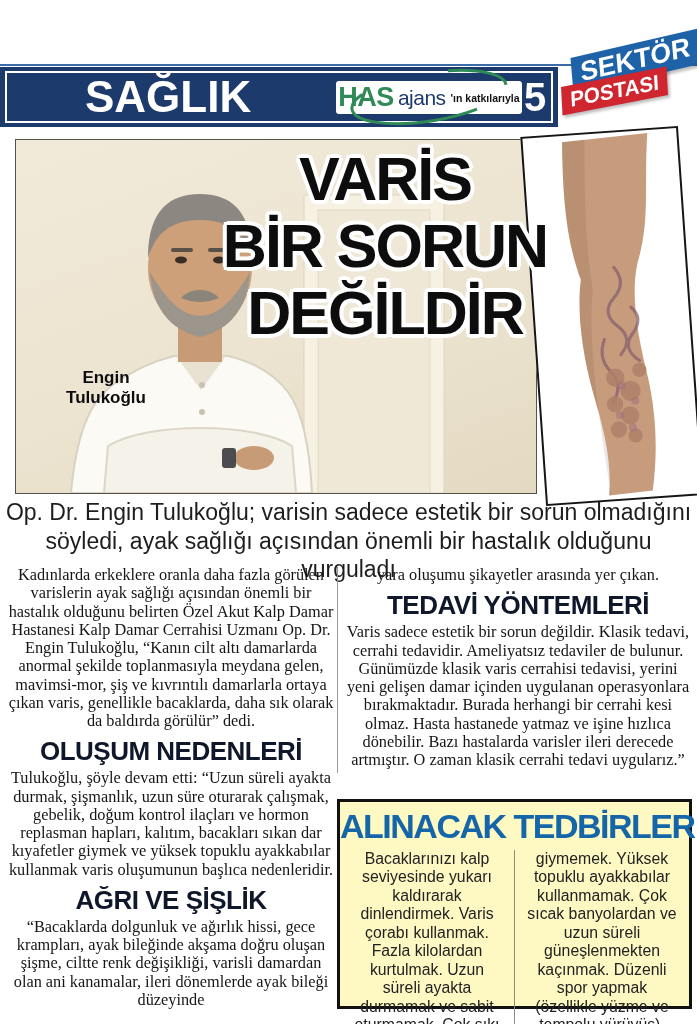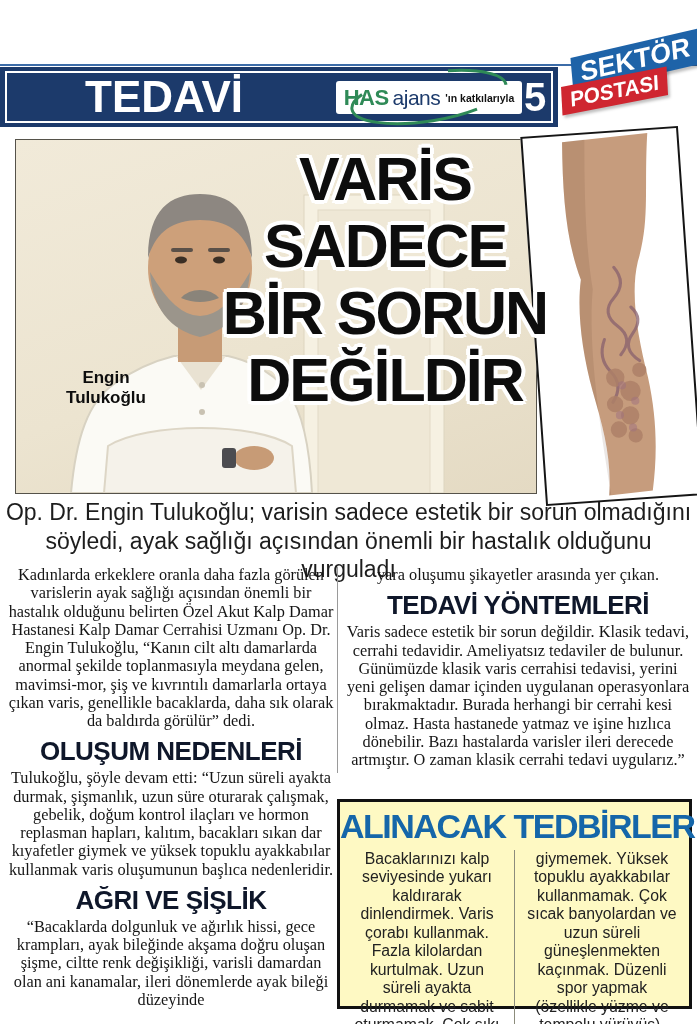--- a/index.html
+++ b/index.html
@@ -8,21 +8,21 @@
 
   
   .top-rule{position:absolute;left:0;top:64px;width:697px;height:2px;background:#3c6ca8;}
   .masthead{position:absolute;left:0;top:67px;width:558px;height:60px;background:#1c3a6b;}
   .masthead-inner{position:absolute;inset:4px 5px;border:2px solid #ffffff;pointer-events:none;}
   .section-title{position:absolute;left:85px;top:5px;color:#fff;font-size:44px;font-weight:700;
         letter-spacing:0px;font-family:"Liberation Sans",sans-serif;}
   .agency{position:absolute;left:336px;top:14px;width:186px;height:33px;background:#ffffff;
         border-radius:3px;display:flex;align-items:center;justify-content:center;gap:4px;}
   .swirl{position:absolute;left:-14px;top:-14px;width:214px;height:60px;pointer-events:none;}
-  .agency-has{color:#2f8a57;font-weight:700;font-size:22px;letter-spacing:-0.5px;}
+  .agency-has{color:#2f8a57;font-weight:700;font-size:27px;letter-spacing:-0.5px;}
   .agency-ajans{color:#1c3a6b;font-weight:400;font-size:21px;letter-spacing:-0.5px;}
   .agency-tag{color:#111;font-size:10.5px;font-weight:700;margin-left:1px;}
   .page-number{position:absolute;left:524px;top:8px;color:#fff;font-size:40px;font-weight:700;}
 
   
   .corner-badge{position:absolute;top:46px;right:-4px;width:150px;transform:rotate(-13deg);}
   .badge-top{background:#1e63a8;color:#fff;font-weight:700;font-size:27px;width:118px;
         margin-left:22px;text-align:center;padding:1px 6px 3px 6px;transform:skewX(-8deg);
         box-shadow:2px 3px 3px rgba(0,0,0,.25);}
   .badge-bottom{background:#cf2630;color:#fff;font-weight:700;font-size:21px;width:96px;
@@ -71,21 +71,21 @@
 </style>
 </head>
 <body>
 
 <div class="page">
 
   <div class="top-rule"></div>
 
   <div class="masthead">
     <div class="masthead-inner"></div>
-    <div class="section-title">TEDAVİ</div>
+    <div class="section-title">SAĞLIK</div>
     <div class="agency">
       <svg class="swirl" viewBox="0 0 214 60">
         <ellipse cx="107" cy="30" rx="78" ry="24" fill="none" stroke="#2f8a57" stroke-width="3" transform="rotate(-9 107 30)" stroke-dasharray="150 90" stroke-dashoffset="-40"></ellipse>
       </svg>
       <span class="agency-has">HAS</span>
       <span class="agency-ajans">ajans</span>
       <span class="agency-tag">'ın katkılarıyla</span>
     </div>
     <div class="page-number">5</div>
   </div>
@@ -147,21 +147,20 @@
         <circle cx="78" cy="246" r="4"></circle>
           <circle cx="90" cy="262" r="4"></circle>
         <circle cx="74" cy="275" r="4"></circle>
           <circle cx="86" cy="288" r="4"></circle>
       </g>
     </svg>
   </div>
 
   <div class="headline">
     <div class="hl">VARİS</div>
-    <div class="hl">SADECE</div>
     <div class="hl">BİR SORUN</div>
     <div class="hl">DEĞİLDİR</div>
   </div>
 
   <div class="standfirst">Op. Dr. Engin Tulukoğlu; varisin sadece estetik bir sorun olmadığını söyledi, ayak sağlığı açısından önemli bir hastalık olduğunu vurguladı</div>
 
   <div class="col col-left">
     <p>Kadınlarda erkeklere oranla daha fazla görülen varislerin ayak sağlığı açısından önemli bir hastalık olduğunu belirten Özel Akut Kalp Damar Hastanesi Kalp Damar Cerrahisi Uzmanı Op. Dr. Engin Tulukoğlu, “Kanın cilt altı damarlarda anormal şekilde toplanmasıyla meydana gelen, mavimsi-mor, şiş ve kıvrıntılı damarlarla ortaya çıkan varis, genellikle bacaklarda, daha sık olarak da baldırda görülür” dedi.</p>
     <h2>OLUŞUM NEDENLERİ</h2>
     <p>Tulukoğlu, şöyle devam etti: “Uzun süreli ayakta durmak, şişmanlık, uzun süre oturarak çalışmak, gebelik, doğum kontrol ilaçları ve hormon replasman hapları, kalıtım, bacakları sıkan dar kıyafetler giymek ve yüksek topuklu ayakkabılar kullanmak varis oluşumunun başlıca nedenleridir.</p>

